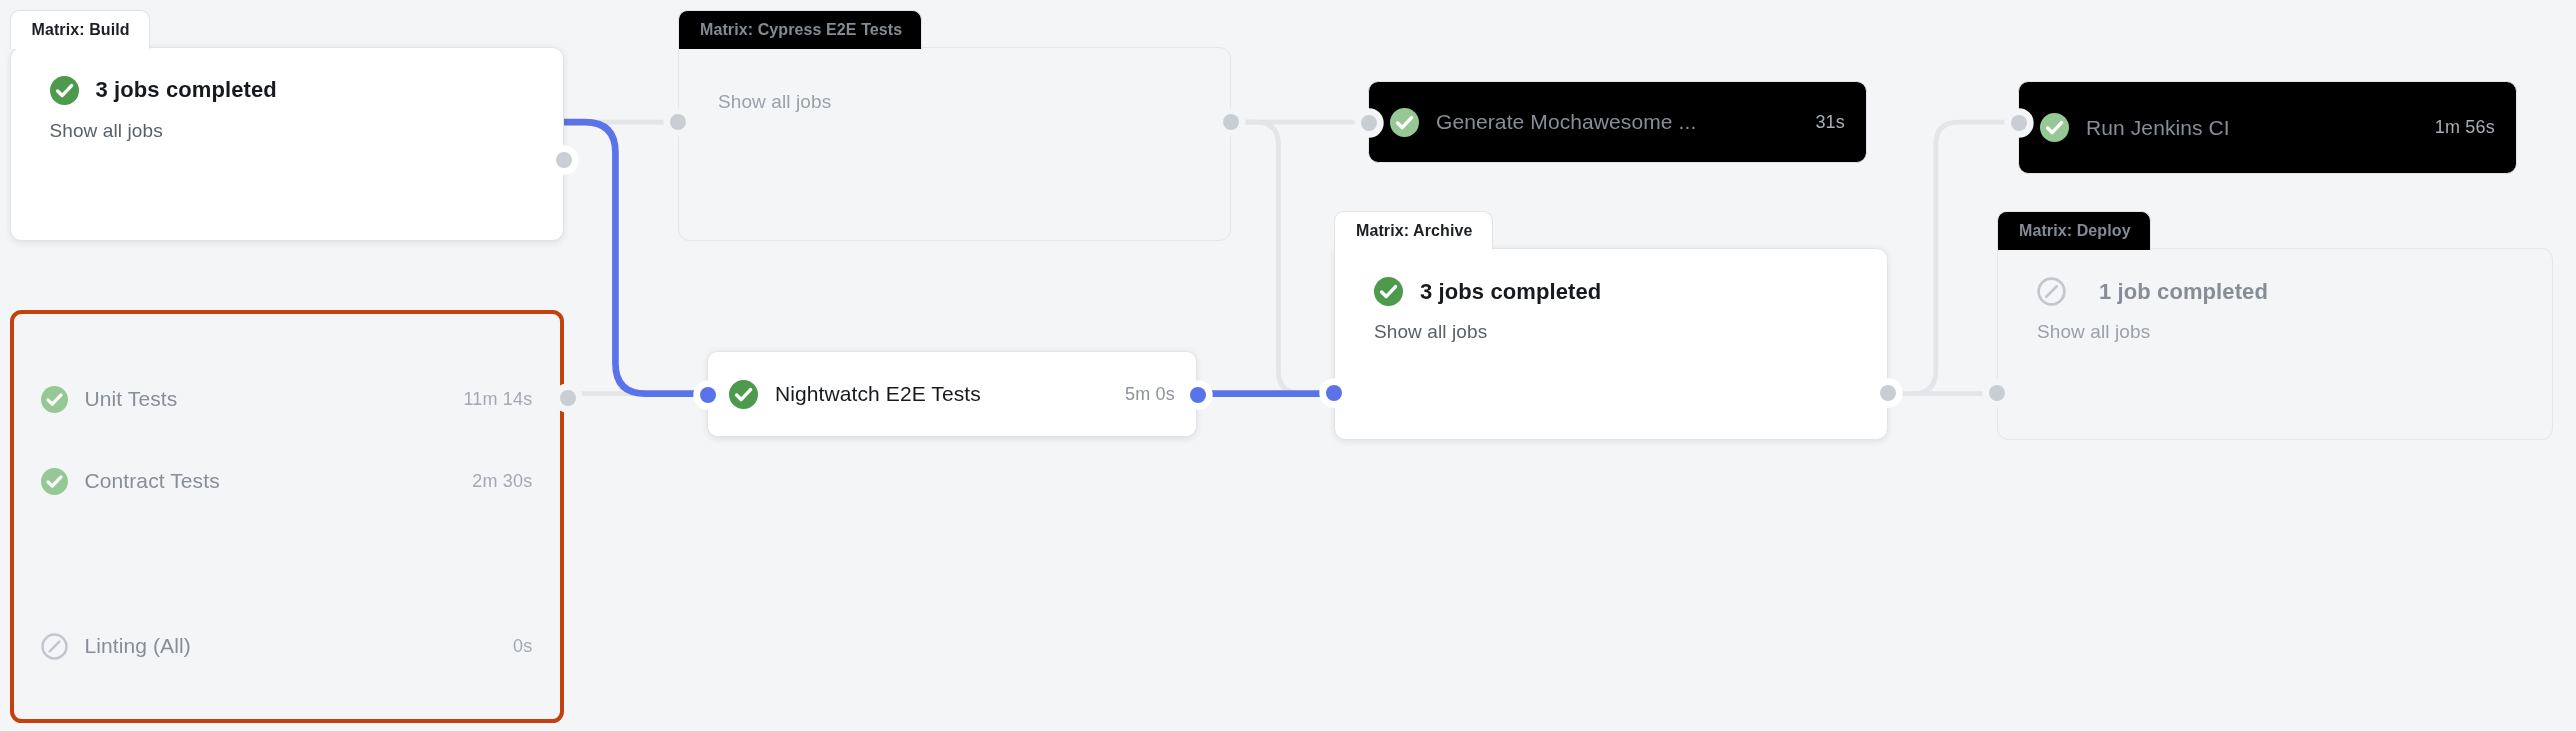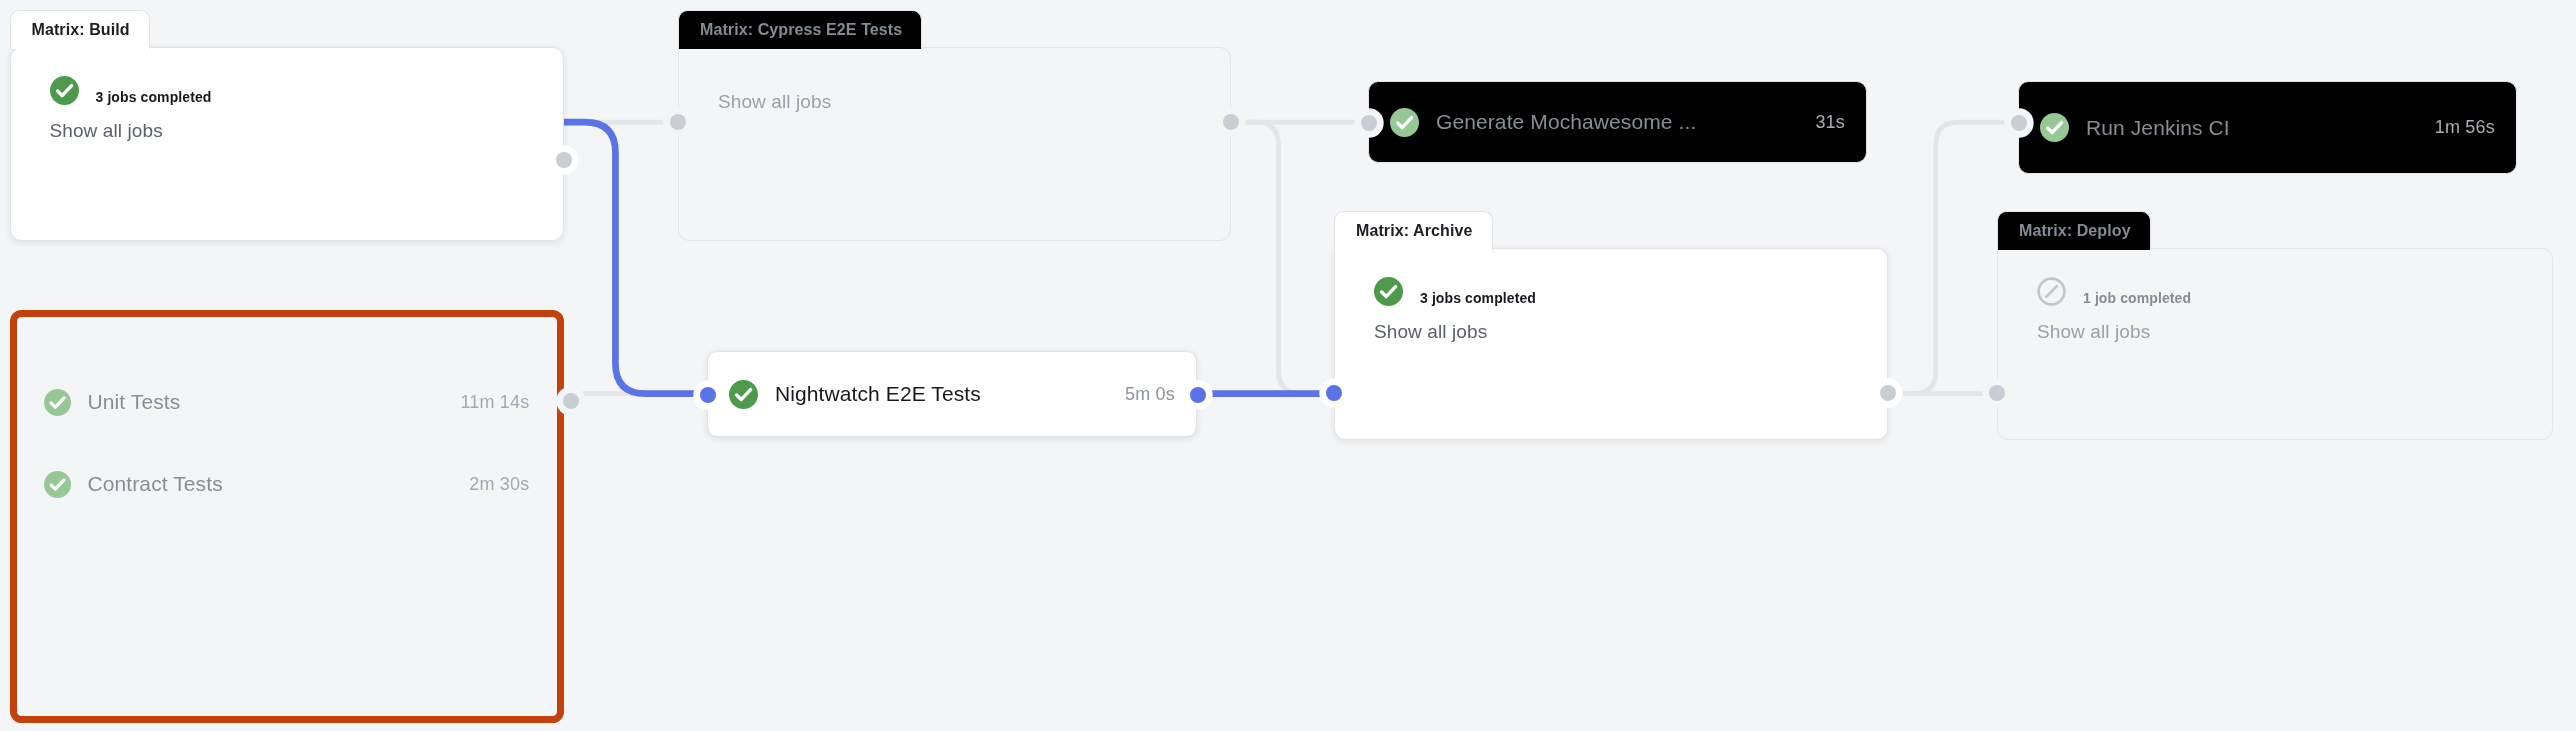--- a/index.html
+++ b/index.html
@@ -59,41 +59,41 @@
 
   
   .group.active .group-tab { background: #ffffff; color: #1c1f23; font-weight: 700; border-color:#e1e3e6;}
   .group.active .group-body { background: #ffffff; border-color:#e1e3e6;
       box-shadow: 0 1.9px 6.7px rgba(27,31,36,.09); }
   
   .group.dim .group-tab { background: #000000; color: #848b94; font-weight: 700; }
   .group.dim .group-body { background: #f4f5f7; }
 
   .group-status {
-    display: flex; align-items: flex-end;
-    font-size: 14px; font-weight: 700;
+    display: flex; align-items: center;
+    font-size: 22px; font-weight: 700;
     letter-spacing: 0.1px;
   }
   .group.active .group-status { color: #16191d; }
   .group.dim .group-status { color: #868d96; }
 
   .group-sub {
     margin-top: 15.2px;
     font-size: 19px;
     letter-spacing: 0.1px;
   }
   .group.active .group-sub { color: #5a6069; }
   .group.dim .group-sub { color: #9ba1aa; }
 
   
   .listcard {
     position: absolute;
     box-sizing: border-box;
     background: #f4f5f7;
-    border: 7px solid #c2410c;
+    border: 4px solid #c2410c;
     border-radius: 11.4px;
   }
   .job-row {
     position: absolute;
     left: 27px; right: 27px;
     height: 32px;
     display: flex; align-items: center;
   }
   .job-name {
     font-size: 21px;
@@ -216,20 +216,28 @@
       <span class="job-time">11m 14s</span>
     </div>
     <div class="job-row" style="top:151px;">
       <svg class="icon sz-md" viewBox="0 0 16 16">
         <circle cx="8" cy="8" r="8" fill="#96c896"></circle>
         <path d="M4.2 8.3 L6.7 10.8 L11.9 5.3" stroke="#ffffff" stroke-width="1.9" fill="none" stroke-linecap="round" stroke-linejoin="round"></path>
       </svg>
       <span class="job-name">Contract Tests</span>
       <span class="job-time">2m 30s</span>
     </div>
+    <div class="job-row" style="top:316px;">
+      <svg class="icon sz-md" viewBox="0 0 16 16">
+        <circle cx="8" cy="8" r="7.1" fill="none" stroke="#c2c7ce" stroke-width="1.5"></circle>
+        <path d="M5.1 10.9 L10.9 5.1" stroke="#c2c7ce" stroke-width="1.5" stroke-linecap="round"></path>
+      </svg>
+      <span class="job-name">Linting (All)</span>
+      <span class="job-time">0s</span>
+    </div>
     <div class="handle gray" style="left:554px; top:84px;"></div>
   </div>
 
   <div class="group dim" style="left:678px; top:9.5px; width:553px; height:231px;">
     <div class="group-tab">
       <span>Matrix: Cypress E2E Tests</span>
     </div>
     <div class="group-body"></div>
     <div class="group-content">
       <div class="group-sub">Show all jobs</div>
@@ -292,21 +300,21 @@
     <div class="group-tab">
       <span>Matrix: Deploy</span>
     </div>
     <div class="group-body"></div>
     <div class="group-content">
       <div class="group-status">
         <svg class="icon sz-lg" viewBox="0 0 16 16">
           <circle cx="8" cy="8" r="7.1" fill="none" stroke="#c2c7ce" stroke-width="1.5"></circle>
           <path d="M5.1 10.9 L10.9 5.1" stroke="#c2c7ce" stroke-width="1.5" stroke-linecap="round"></path>
         </svg>
-        <span style="margin-left:17px;">1 job completed</span>
+        <span style="margin-left:33px;">1 job completed</span>
       </div>
       <div class="group-sub">Show all jobs</div>
     </div>
     <div class="handle gray" style="left:0px; top:182px;"></div>
   </div>
 
 </div>
 
 
 </body></html>

